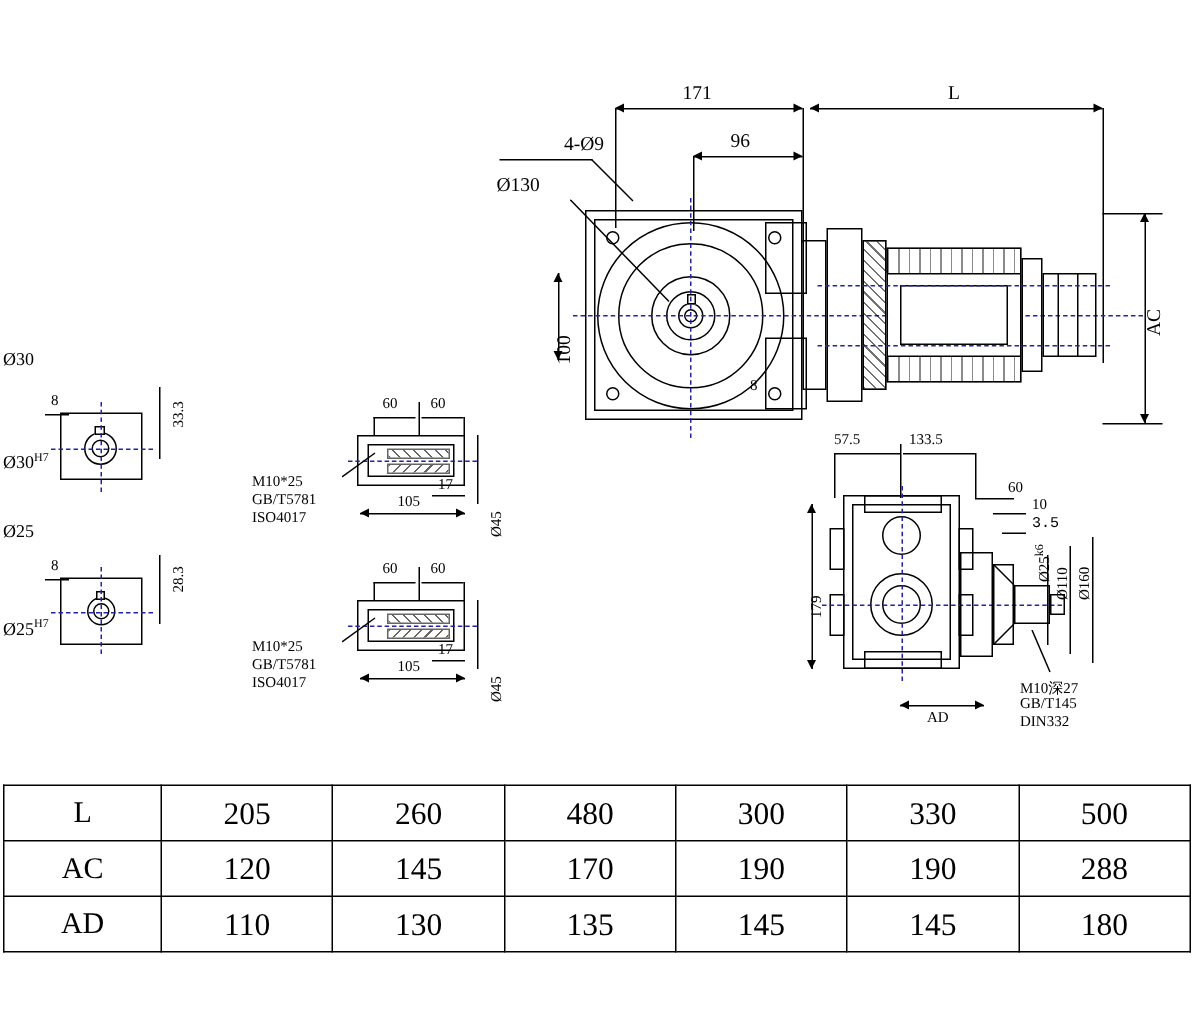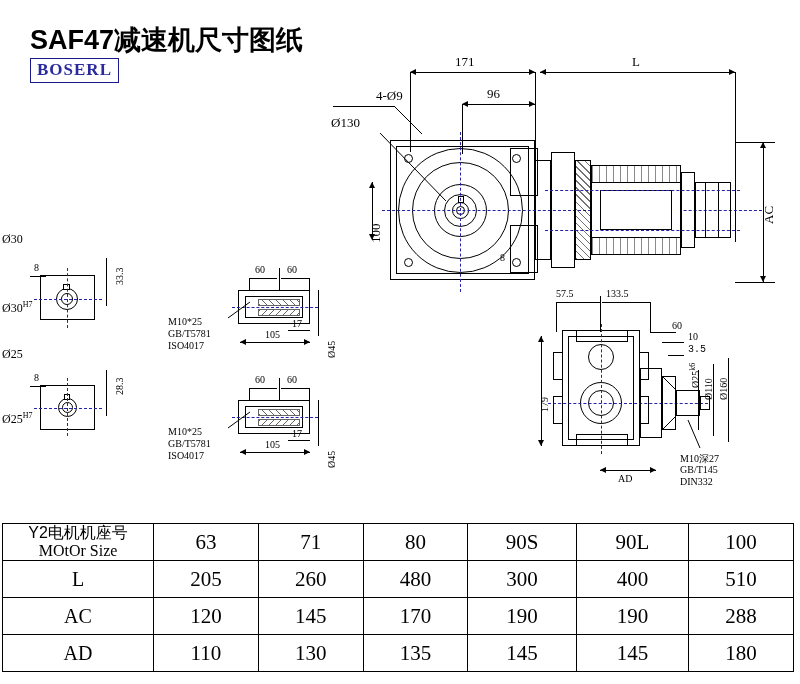--- a/index.html
+++ b/index.html
@@ -87,22 +87,20 @@
   }
   table.spec td.rl{font-size:20px;}
   .hdr .cn{font-family:"Liberation Sans", sans-serif;font-size:16px;}
   .hdr .en{font-family:"Liberation Serif", serif;font-size:16px;}
 </style>
 </head>
 <body>
 
 <div class="root">
 
-  <div class="title">SAF47减速机尺寸图纸</div>
-  <div class="logo-box">BOSERL</div>
 
   <div>
 
     <div class="ln h" style="left:410px;top:72px;width:125px;"></div>
     <div class="arw arw-l" style="left:410px;top:69px;"></div>
     <div class="arw arw-r" style="left:529px;top:69px;"></div>
     <div class="ln v" style="left:410px;top:72px;height:80px;"></div>
     <div class="ln v" style="left:535px;top:72px;height:90px;"></div>
     <div class="lbl-m" style="left:455px;top:54px;">171</div>
 
@@ -355,40 +353,28 @@
     <div class="lbl-s" style="left:680px;top:476px;">DIN332</div>
     <div style="position:absolute;left:686px;top:420px;width:22px;height:30px;">
       <svg width="22" height="30">
           <line x1="14" y1="28" x2="2" y2="0" stroke="#000" stroke-width="1"></line>
         </svg>
     </div>
   </div>
 
   <table class="spec">
     <tbody>
-        <tr>
-      <td class="hdr">
-        <div class="cn">Y2电机机座号</div>
-        <div class="en">MOtOr Size</div>
-      </td>
-      <td>63</td>
-      <td>71</td>
-      <td>80</td>
-      <td>90S</td>
-      <td>90L</td>
-      <td>100</td>
-    </tr>
     <tr>
       <td class="rl">L</td>
       <td>205</td>
       <td>260</td>
       <td>480</td>
       <td>300</td>
-      <td>400</td>
-      <td>510</td>
+      <td>330</td>
+      <td>500</td>
     </tr>
     <tr>
       <td class="rl">AC</td>
       <td>120</td>
       <td>145</td>
       <td>170</td>
       <td>190</td>
       <td>190</td>
       <td>288</td>
     </tr>

